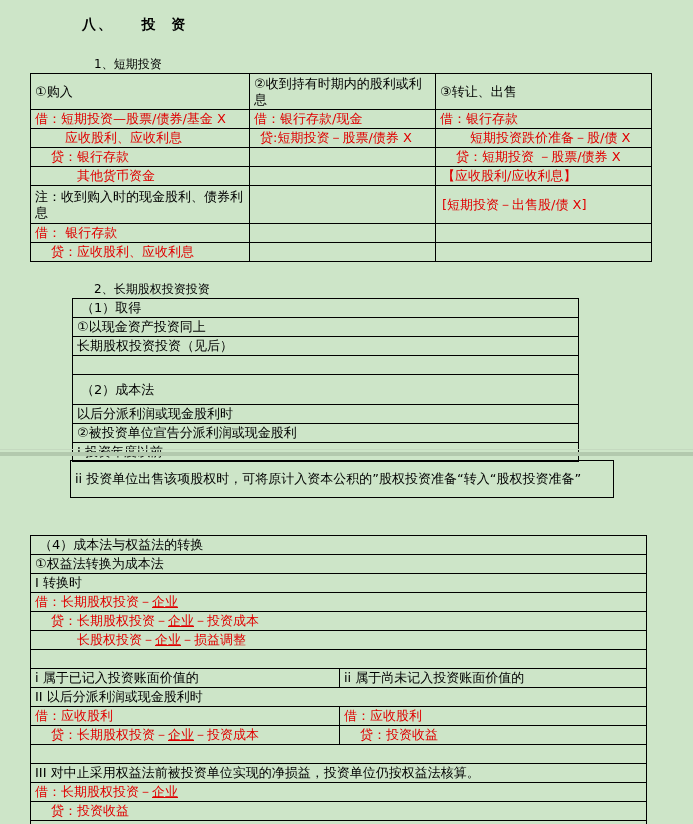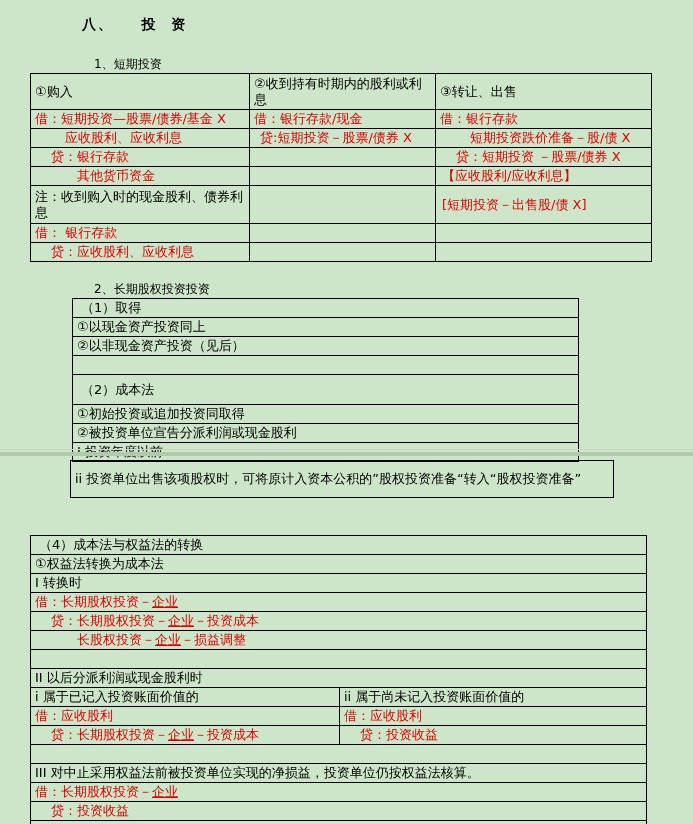--- a/index.html
+++ b/index.html
@@ -86,30 +86,30 @@
 
 <table class="abs" style="left:72px;top:298px;width:507px;">
   <tbody>
       <tr style="height:19px">
         <td style="padding-left:8px">（1）取得</td>
       </tr>
   <tr style="height:19px">
         <td>①以现金资产投资同上</td>
       </tr>
   <tr style="height:19px">
-        <td>②以非现金资产投资（见后）</td>
+        <td>长期股权投资投资（见后）</td>
       </tr>
   <tr style="height:19px">
         <td></td>
       </tr>
   <tr style="height:30px">
         <td style="padding-left:8px">（2）成本法</td>
       </tr>
   <tr style="height:19px">
-        <td>①初始投资或追加投资同取得</td>
+        <td>以后分派利润或现金股利时</td>
       </tr>
   <tr style="height:19px">
         <td>②被投资单位宣告分派利润或现金股利</td>
       </tr>
   <tr style="height:19px">
         <td>I 投资年度以前</td>
       </tr>
 </tbody>
   </table>
 
@@ -145,26 +145,26 @@
   <tr style="height:19px">
         <td colspan="2" class="red ind1"><span>贷：长期股权投资－</span><span class="u">企业</span><span>－投资成本</span></td>
       </tr>
   <tr style="height:19px">
         <td colspan="2" class="red ind3"><span>长股权投资－</span><span class="u">企业</span><span>－损益调整</span></td>
       </tr>
   <tr style="height:19px">
         <td colspan="2"></td>
       </tr>
   <tr style="height:19px">
-        <td colspan="2">II 以后分派利润或现金股利时</td>
-      </tr>
-  <tr style="height:19px">
     <td>i 属于已记入投资账面价值的</td>
     <td>ii 属于尚未记入投资账面价值的</td>
   </tr>
+  <tr style="height:19px">
+        <td colspan="2">II 以后分派利润或现金股利时</td>
+      </tr>
   <tr style="height:19px">
     <td class="red">借：应收股利</td>
     <td class="red">借：应收股利</td>
   </tr>
   <tr style="height:19px">
     <td class="red ind1"><span>贷：长期股权投资－</span><span class="u">企业</span><span>－投资成本</span></td>
     <td class="red ind1">贷：投资收益</td>
   </tr>
   <tr style="height:19px">
         <td colspan="2"></td>

